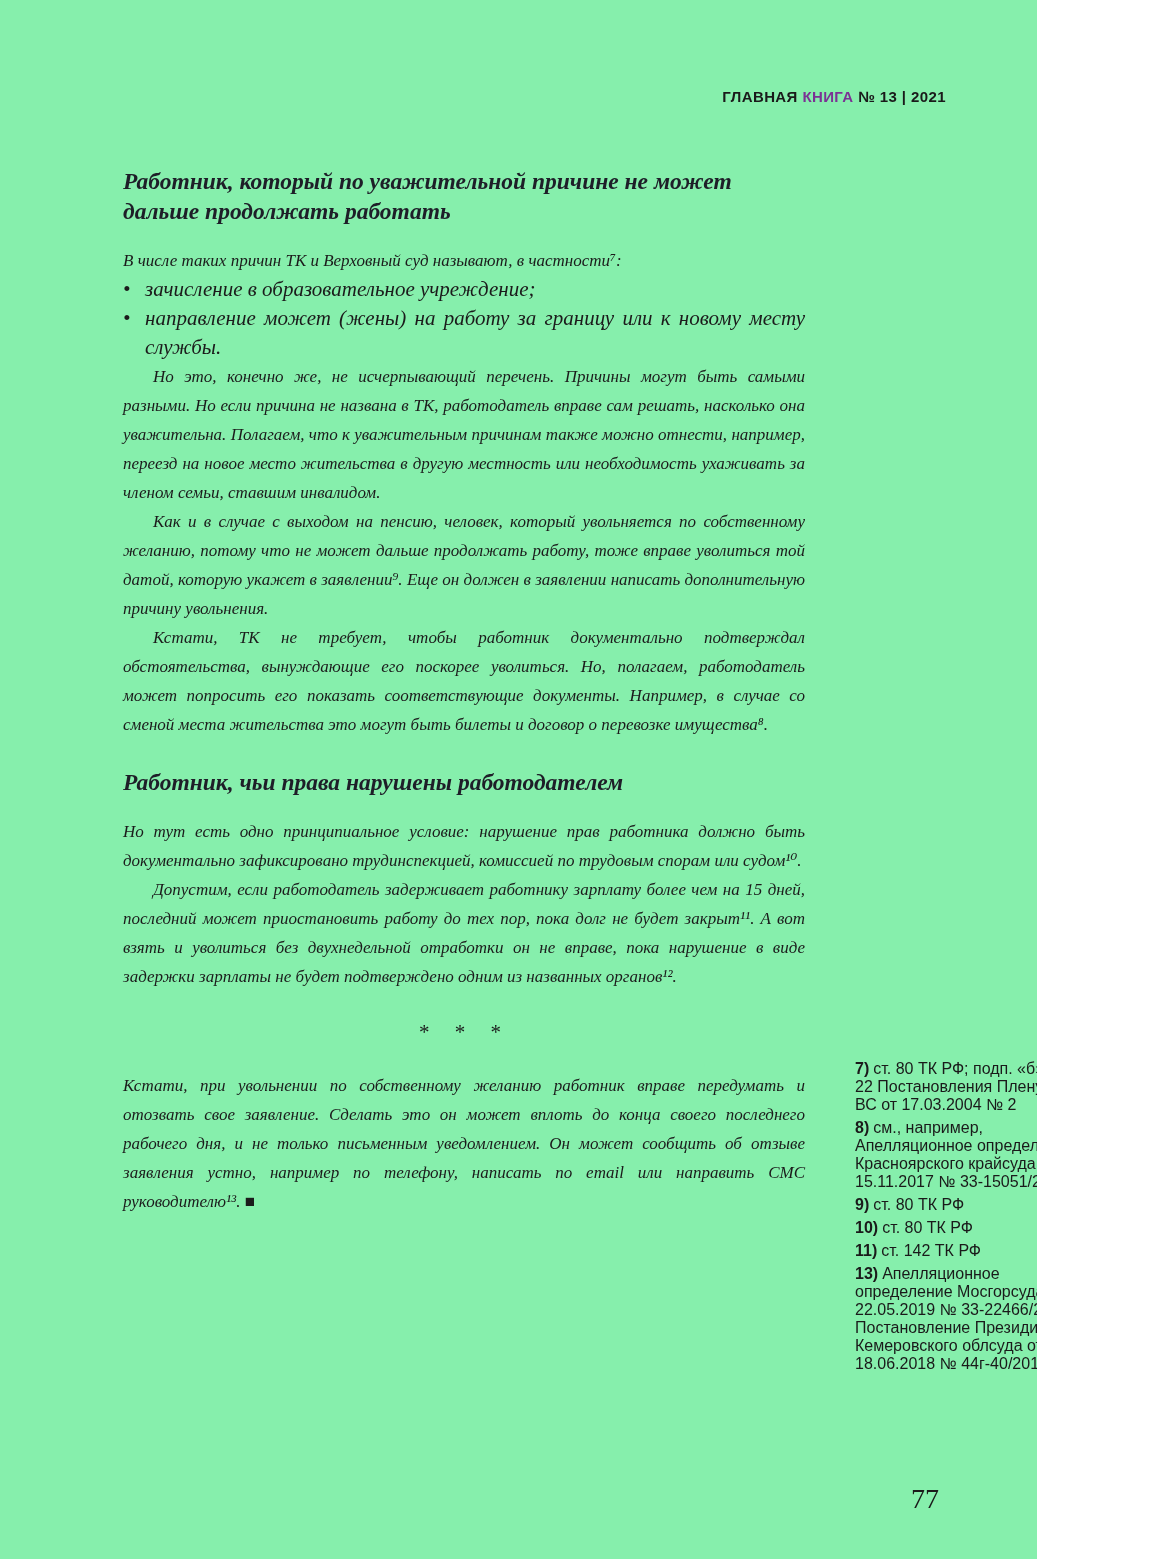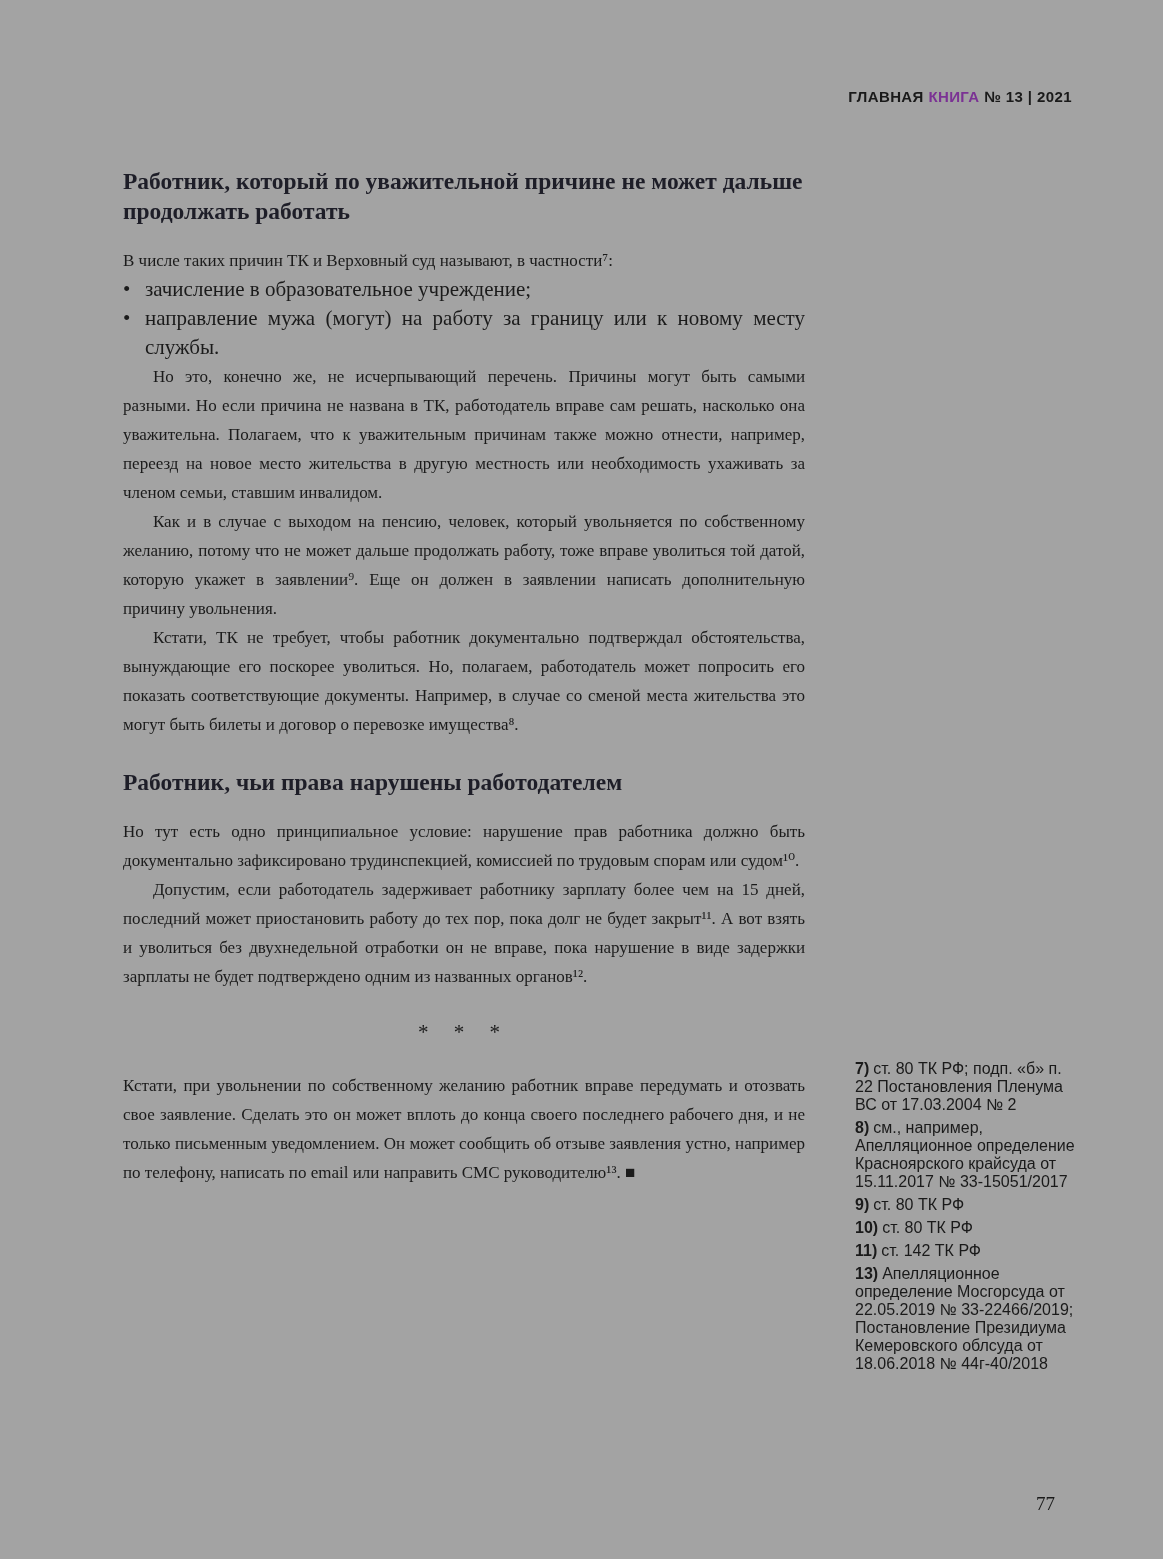--- a/index.html
+++ b/index.html
@@ -1,23 +1,23 @@
 <!DOCTYPE html>
 <html><head>
 <meta charset="utf-8">
 <style>
   * { margin: 0; padding: 0; box-sizing: border-box; }
   html, body { background: #ffffff; }
   body { font-family: "Liberation Serif", "DejaVu Serif", serif; }
 
   .page {
     position: relative;
-    width: 1163px;
+    width: 1037px;
     height: 1559px;
-    background: #a3a3a3;
+    background: #86efac;
     overflow: hidden;
   }
 
   
   .header {
     position: absolute;
     top: 88px;
     right: 91px;
     font-family: "Liberation Sans", "DejaVu Sans", sans-serif;
     font-size: 15px;
@@ -28,20 +28,21 @@
   }
   .brand-purple { color: #7b3294; }
 
   
   .main-col {
     position: absolute;
     left: 123px;
     top: 166px;
     width: 682px;
     color: #1b1b1b;
+    font-style: italic;
   }
 
   .section-title {
     font-size: 23.5px;
     line-height: 30px;
     font-weight: bold;
     color: #1e1e28;
     margin-bottom: 20px;
   }
   .section-title.second { margin-top: 28px; }
@@ -86,23 +87,23 @@
     font-family: "Liberation Sans", "DejaVu Sans", sans-serif;
     font-size: 16px;
     line-height: 18px;
     color: #1a1a1a;
   }
   .fn { margin-bottom: 5px; }
   .fn-num { font-weight: bold; margin-right: 4px; }
 
   .page-num {
     position: absolute;
-    right: 108px;
+    right: 98px;
     bottom: 44px;
-    font-size: 19px;
+    font-size: 28px;
     color: #1a1a1a;
   }
 </style>
 </head>
 <body>
 
 <div class="page">
 
   <div class="header">
     <span>ГЛАВНАЯ</span>
@@ -115,21 +116,21 @@
     <h1 class="section-title">Работник, который по уважительной причине не может дальше продолжать работать</h1>
 
     <p class="para">В числе таких причин ТК и Верховный суд называют, в частности⁷:</p>
 
     <div class="bullet">
       <span class="dot">•</span>
       <span class="bt">зачисление в образовательное учреждение;</span>
     </div>
     <div class="bullet">
       <span class="dot">•</span>
-      <span class="bt">направление мужа (могут) на работу за границу или к новому месту службы.</span>
+      <span class="bt">направление может (жены) на работу за границу или к новому месту службы.</span>
     </div>
 
     <p class="para indent">Но это, конечно же, не исчерпывающий перечень. Причины могут быть самыми разными. Но если причина не названа в ТК, работодатель вправе сам решать, насколько она уважительна. Полагаем, что к уважительным причинам также можно отнести, например, переезд на новое место жительства в другую местность или необходимость ухаживать за членом семьи, ставшим инвалидом.</p>
     <p class="para indent">Как и в случае с выходом на пенсию, человек, который увольняется по собственному желанию, потому что не может дальше продолжать работу, тоже вправе уволиться той датой, которую укажет в заявлении⁹. Еще он должен в заявлении написать дополнительную причину увольнения.</p>
     <p class="para indent">Кстати, ТК не требует, чтобы работник документально подтверждал обстоятельства, вынуждающие его поскорее уволиться. Но, полагаем, работодатель может попросить его показать соответствующие документы. Например, в случае со сменой места жительства это могут быть билеты и договор о перевозке имущества⁸.</p>
 
     <h1 class="section-title second">Работник, чьи права нарушены работодателем</h1>
 
     <p class="para">Но тут есть одно принципиальное условие: нарушение прав работника должно быть документально зафиксировано трудинспекцией, комиссией по трудовым спорам или судом¹⁰.</p>
     <p class="para indent">Допустим, если работодатель задерживает работнику зарплату более чем на 15 дней, последний может приостановить работу до тех пор, пока долг не будет закрыт¹¹. А вот взять и уволиться без двухнедельной отработки он не вправе, пока нарушение в виде задержки зарплаты не будет подтверждено одним из названных органов¹².</p>

